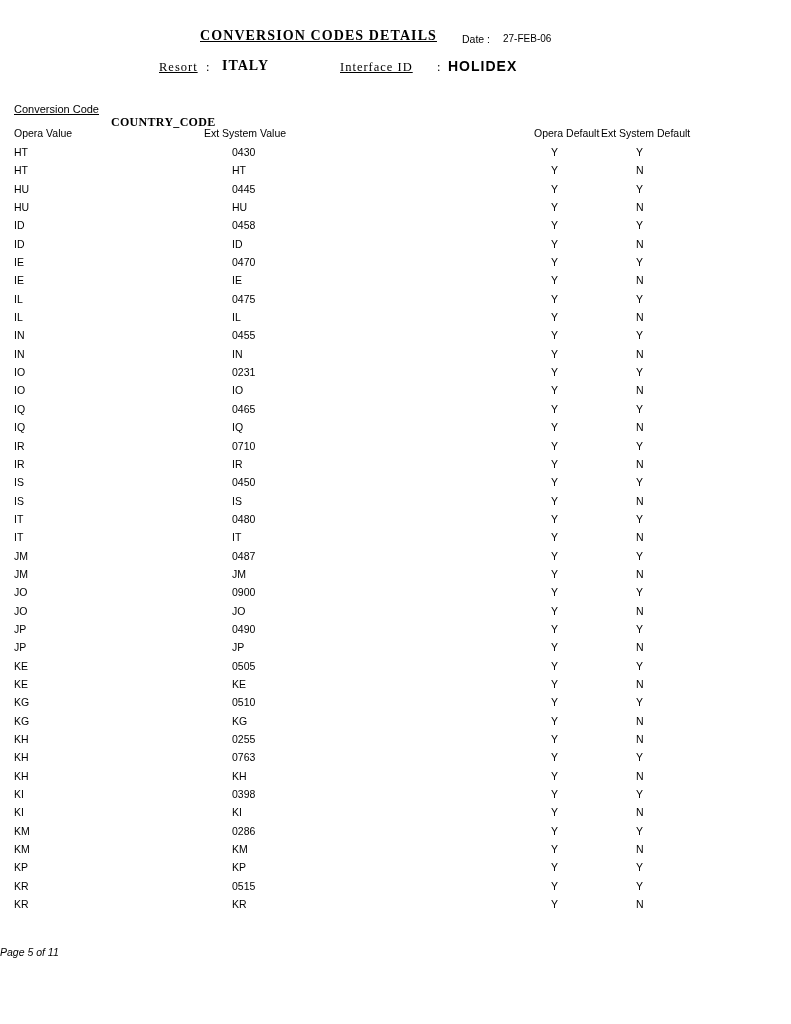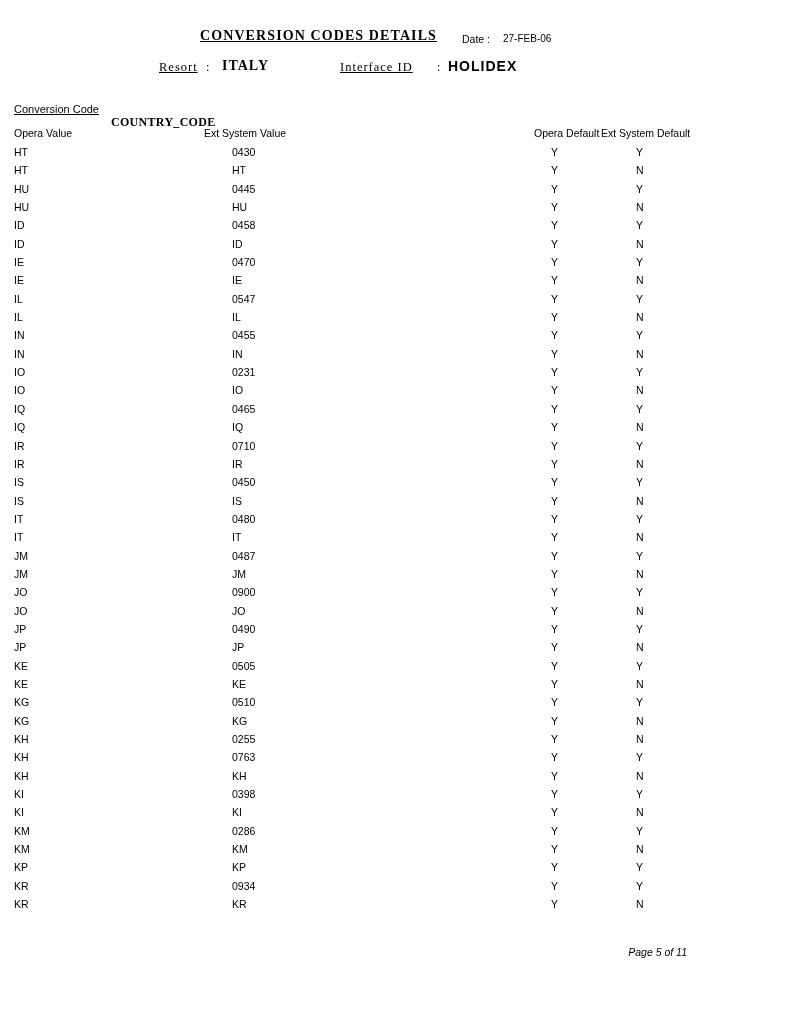--- a/index.html
+++ b/index.html
@@ -179,21 +179,21 @@
   .td.c1 { left: 220px; margin-left: 12px; }
   .td.c2 { left: 551px; }
   .td.c3 { left: 636px; }
 
   
   .footer {
     position: absolute;
     top: 946px;
     left: 0;
     width: 687px;
-    text-align: right;
+    text-align: left;
     font-style: italic;
     font-size: 10.5px;
   }
 </style>
 </head>
 <body>
 
 <div class="page">
 
   <div class="header-row">
@@ -267,21 +267,21 @@
           <div class="td c3">Y</div>
         </div>
         <div class="trow">
           <div class="td c0">IE</div>
           <div class="td c1">IE</div>
           <div class="td c2">Y</div>
           <div class="td c3">N</div>
         </div>
         <div class="trow">
           <div class="td c0">IL</div>
-          <div class="td c1">0547</div>
+          <div class="td c1">0475</div>
           <div class="td c2">Y</div>
           <div class="td c3">Y</div>
         </div>
         <div class="trow">
           <div class="td c0">IL</div>
           <div class="td c1">IL</div>
           <div class="td c2">Y</div>
           <div class="td c3">N</div>
         </div>
         <div class="trow">
@@ -459,21 +459,21 @@
           <div class="td c3">N</div>
         </div>
         <div class="trow">
           <div class="td c0">KP</div>
           <div class="td c1">KP</div>
           <div class="td c2">Y</div>
           <div class="td c3">Y</div>
         </div>
         <div class="trow">
           <div class="td c0">KR</div>
-          <div class="td c1">0934</div>
+          <div class="td c1">0515</div>
           <div class="td c2">Y</div>
           <div class="td c3">Y</div>
         </div>
         <div class="trow">
           <div class="td c0">KR</div>
           <div class="td c1">KR</div>
           <div class="td c2">Y</div>
           <div class="td c3">N</div>
         </div>
       </div>

